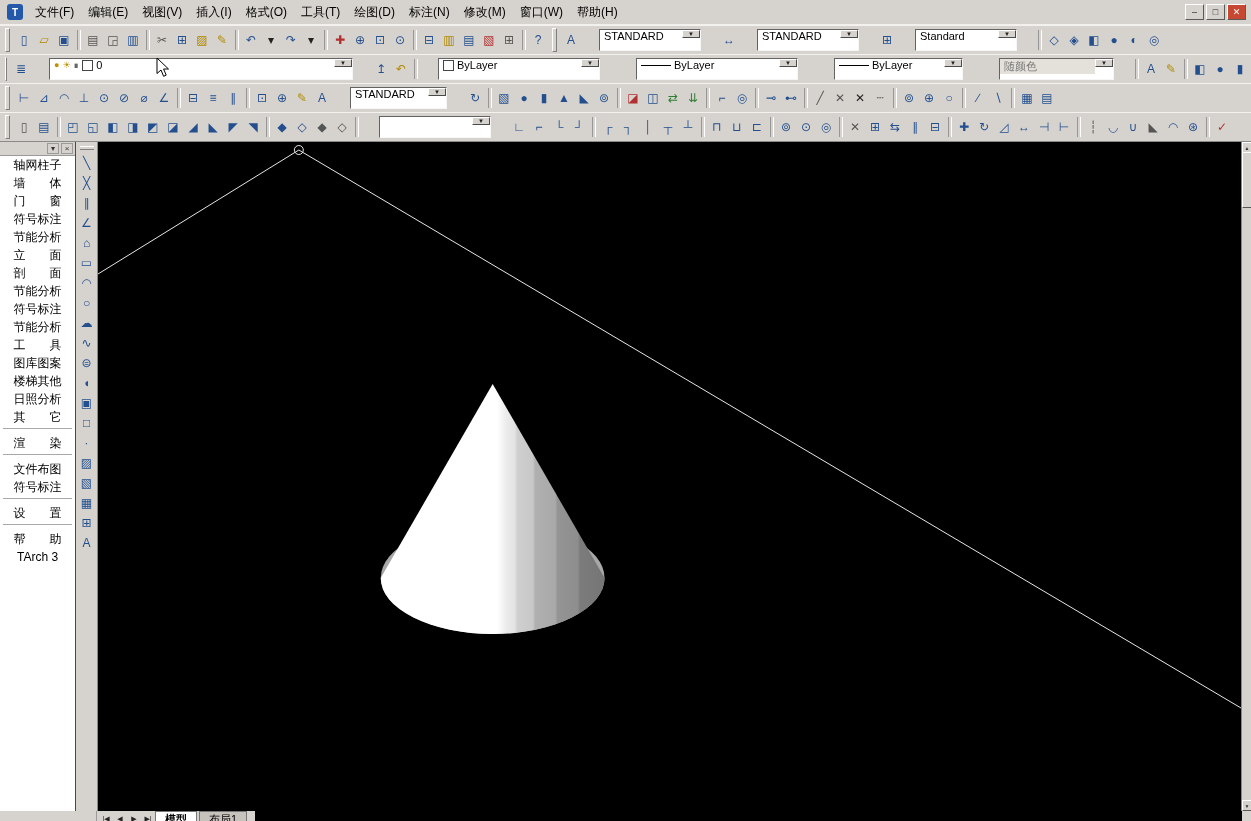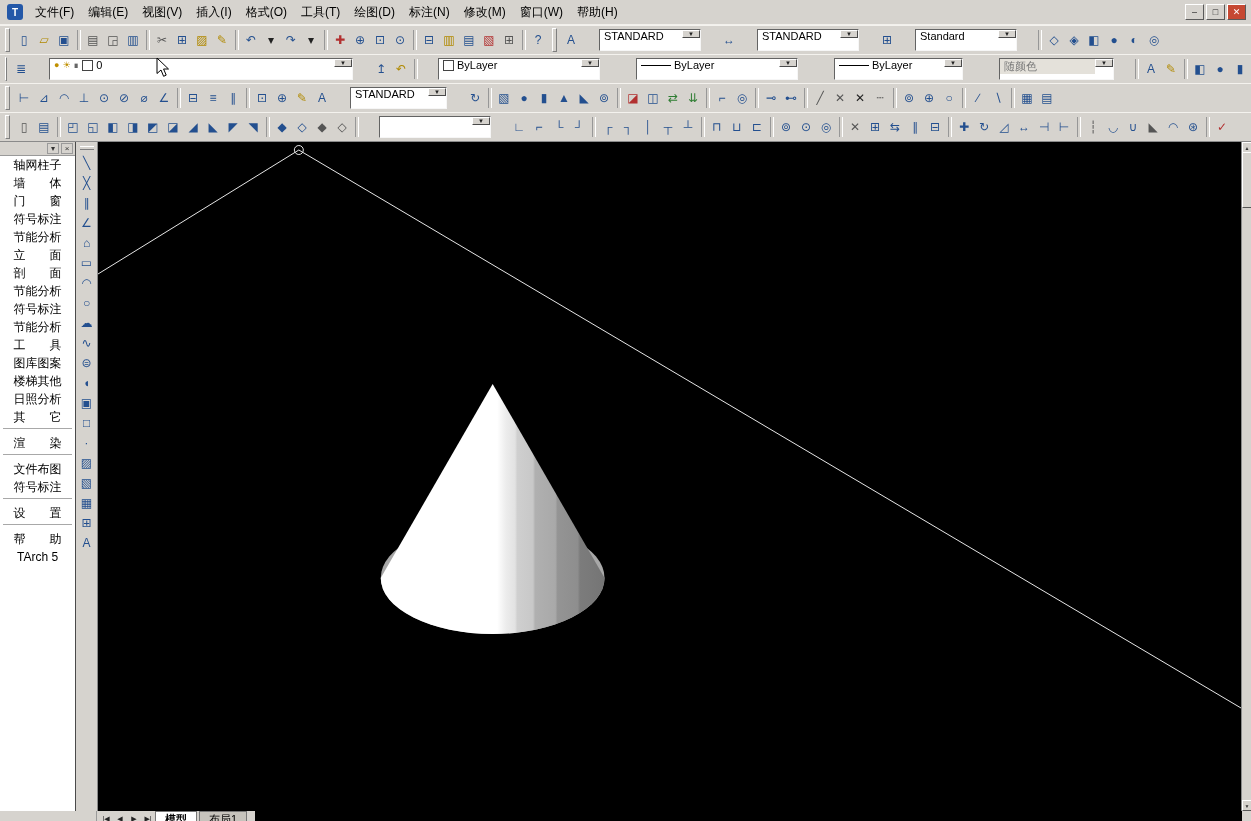--- a/index.html
+++ b/index.html
@@ -939,21 +939,21 @@
   <div class="side-item">符号标注</div>
 </div>
       <div class="side-sep"></div>
       <div>
   <div class="side-item">设　　置</div>
 </div>
       <div class="side-sep"></div>
       <div>
   <div class="side-item">帮　　助</div>
 
-  <div class="side-item">TArch 5</div>
+  <div class="side-item">TArch 3</div>
 </div>
     </div>
 
     <div class="vtoolbar">
       <span class="hgrip"></span>
       <span style="display:flex;flex-direction:column">
   <span class="vicon" title="line-icon">
             <i>╲</i>
           </span>
 

